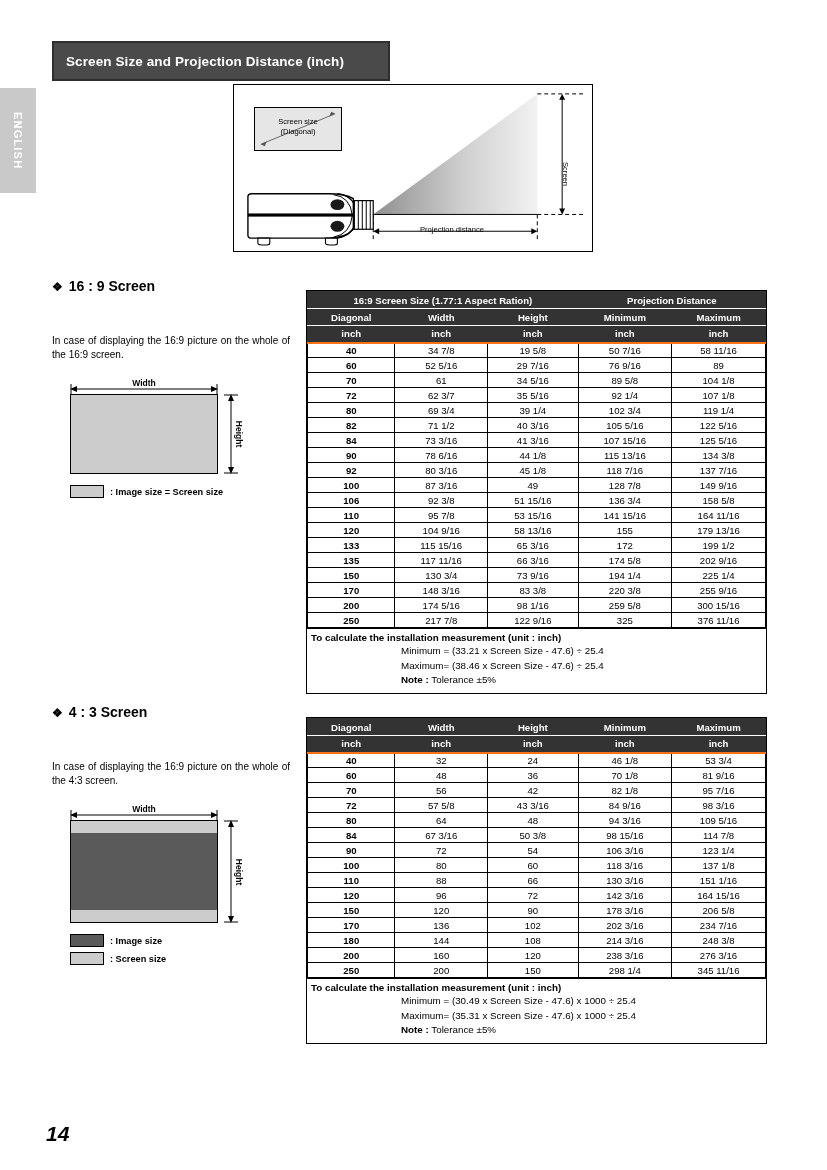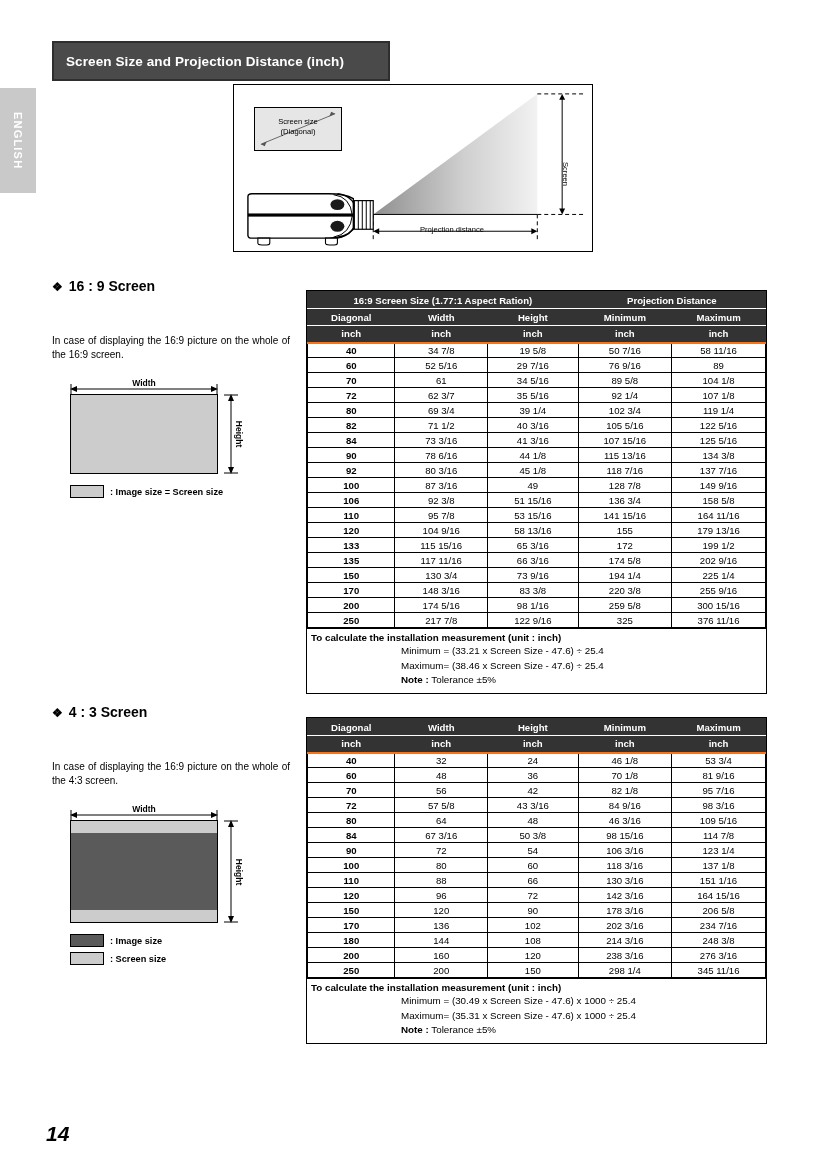--- a/index.html
+++ b/index.html
@@ -601,21 +601,21 @@
           <td class="diag">72</td>
           <td>57 5/8</td>
           <td>43 3/16</td>
           <td>84 9/16</td>
           <td>98 3/16</td>
         </tr>
         <tr>
           <td class="diag">80</td>
           <td>64</td>
           <td>48</td>
-          <td>46 3/16</td>
+          <td>94 3/16</td>
           <td>109 5/16</td>
         </tr>
         <tr>
           <td class="diag">84</td>
           <td>67 3/16</td>
           <td>50 3/8</td>
           <td>98 15/16</td>
           <td>114 7/8</td>
         </tr>
         <tr>

